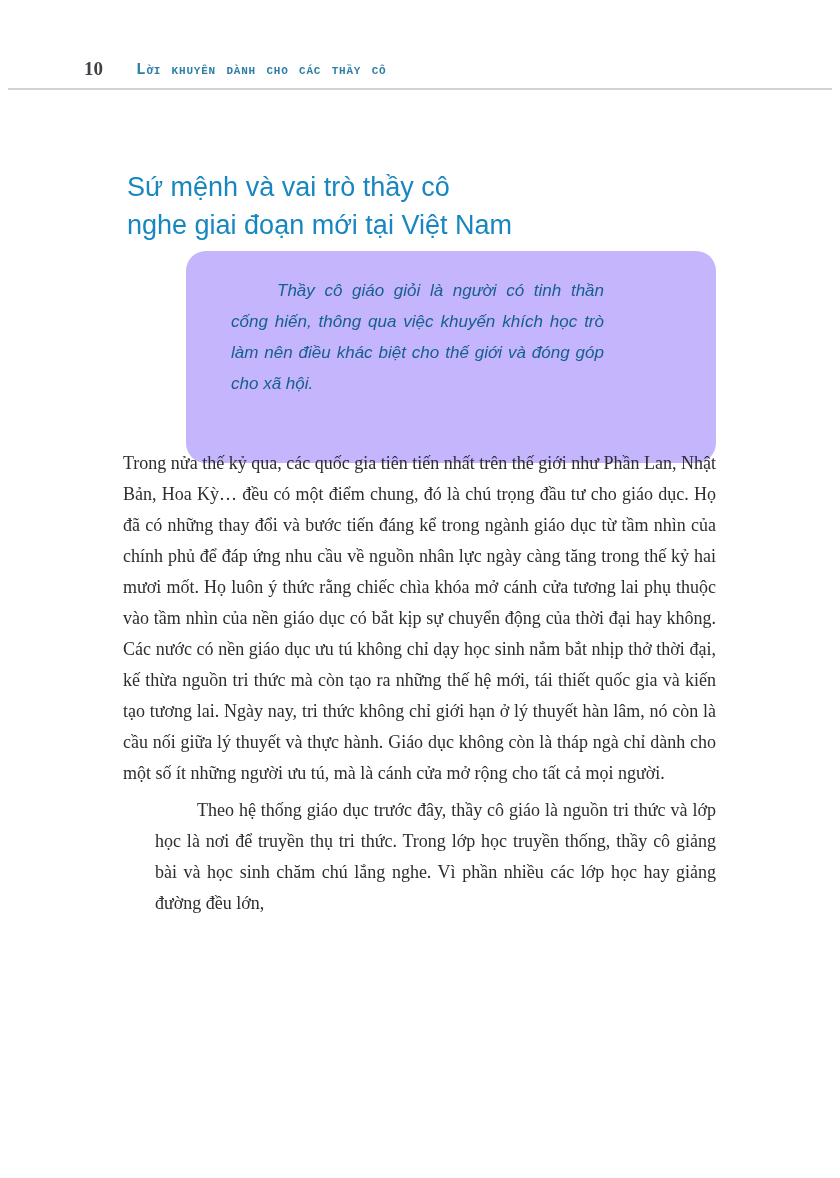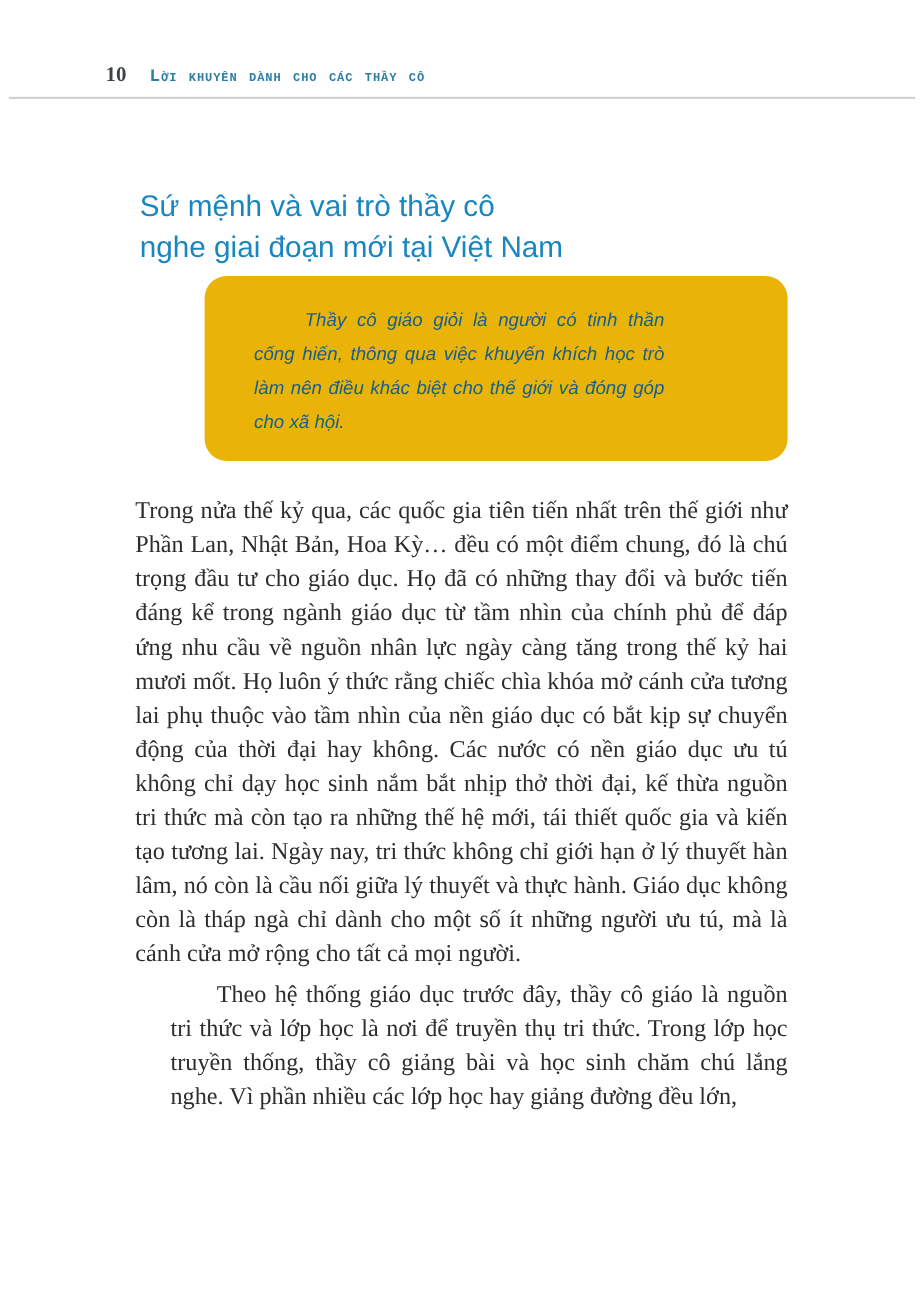--- a/index.html
+++ b/index.html
@@ -16,21 +16,21 @@
   
   .running-header {
     position: absolute;
     top: 58px;
     left: 0;
     width: 100%;
     height: 26px;
   }
   .pagenum {
     position: absolute;
-    left: 96px;
+    left: 84px;
     top: 0;
     font-family: "Liberation Serif", serif;
     font-weight: bold;
     font-size: 19px;
     color: #3c4246;
   }
   .running-title {
     position: absolute;
     left: 136px;
     top: 3px;
@@ -63,22 +63,22 @@
     color: #1786c1;
   }
   .chapter-title .t-line { display: block; }
 
   
   .quote-box {
     position: absolute;
     left: 186px;
     top: 251px;
     width: 530px;
-    height: 168px;
-    background: #eab308;
+    height: 212px;
+    background: #c4b5fd;
     border-radius: 20px;
     padding: 24px 112px 22px 45px;
   }
   .quote-text {
     margin: 0;
     font-family: "Liberation Sans", sans-serif;
     font-style: italic;
     font-size: 17px;
     line-height: 31px;
     color: #155f8e;
@@ -89,21 +89,21 @@
   
   .body-text {
     position: absolute;
     left: 123px;
     top: 448px;
     width: 593px;
   }
   .para {
     margin: 0;
     font-family: "Liberation Serif", serif;
-    font-size: 22px;
+    font-size: 18px;
     line-height: 31px;
     color: #2d2d2d;
     text-align: justify;
   }
   .para.indent {
     margin-top: 6px;
     text-indent: 42px;
     margin-left: 32px;
   }
 </style>

